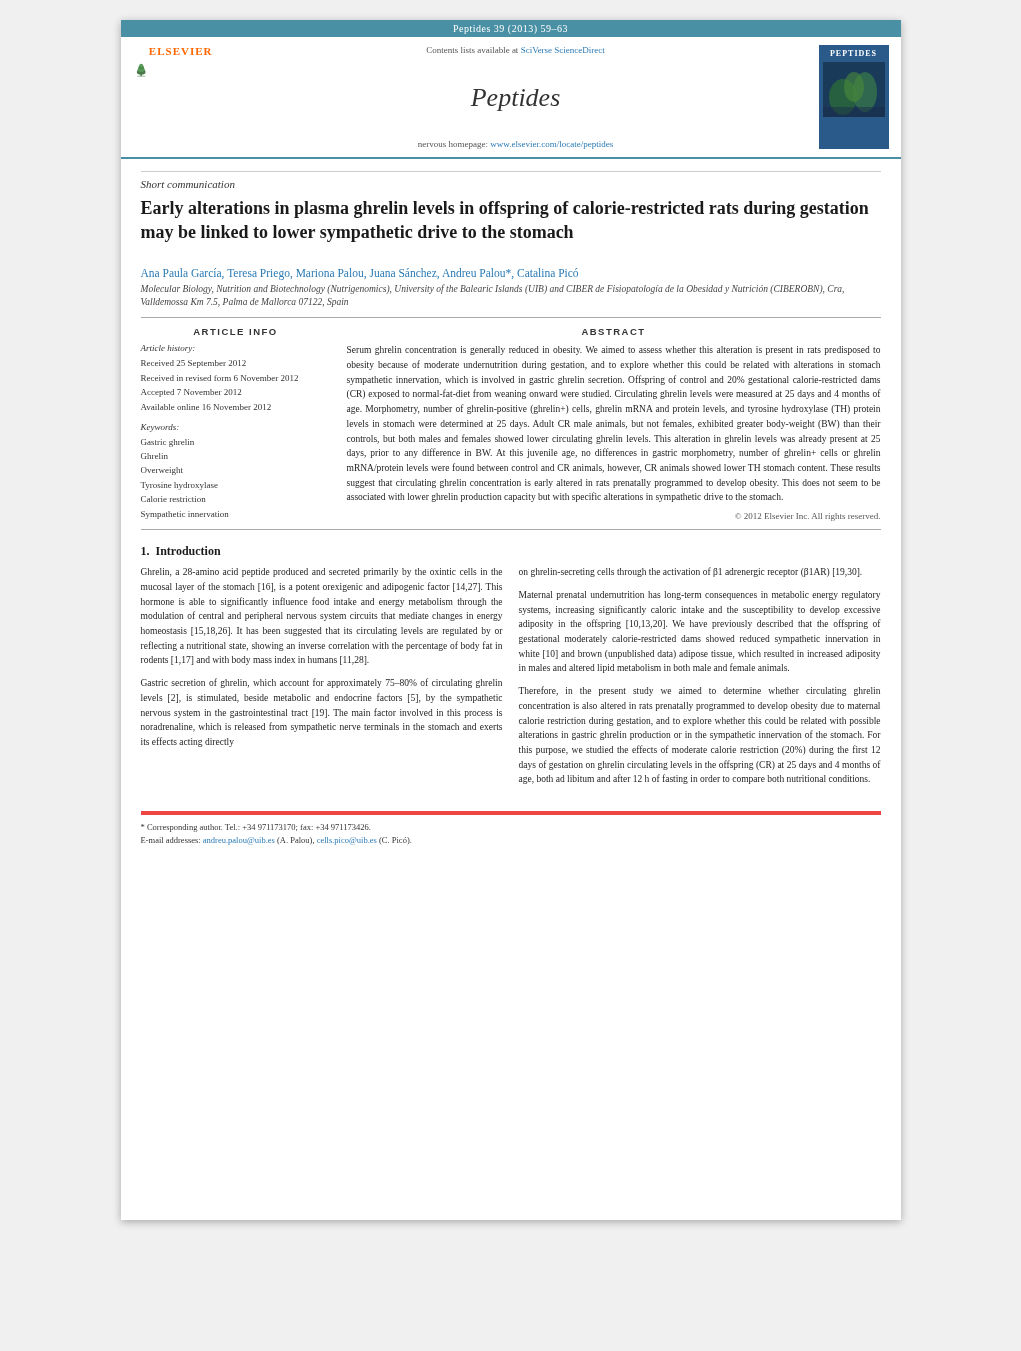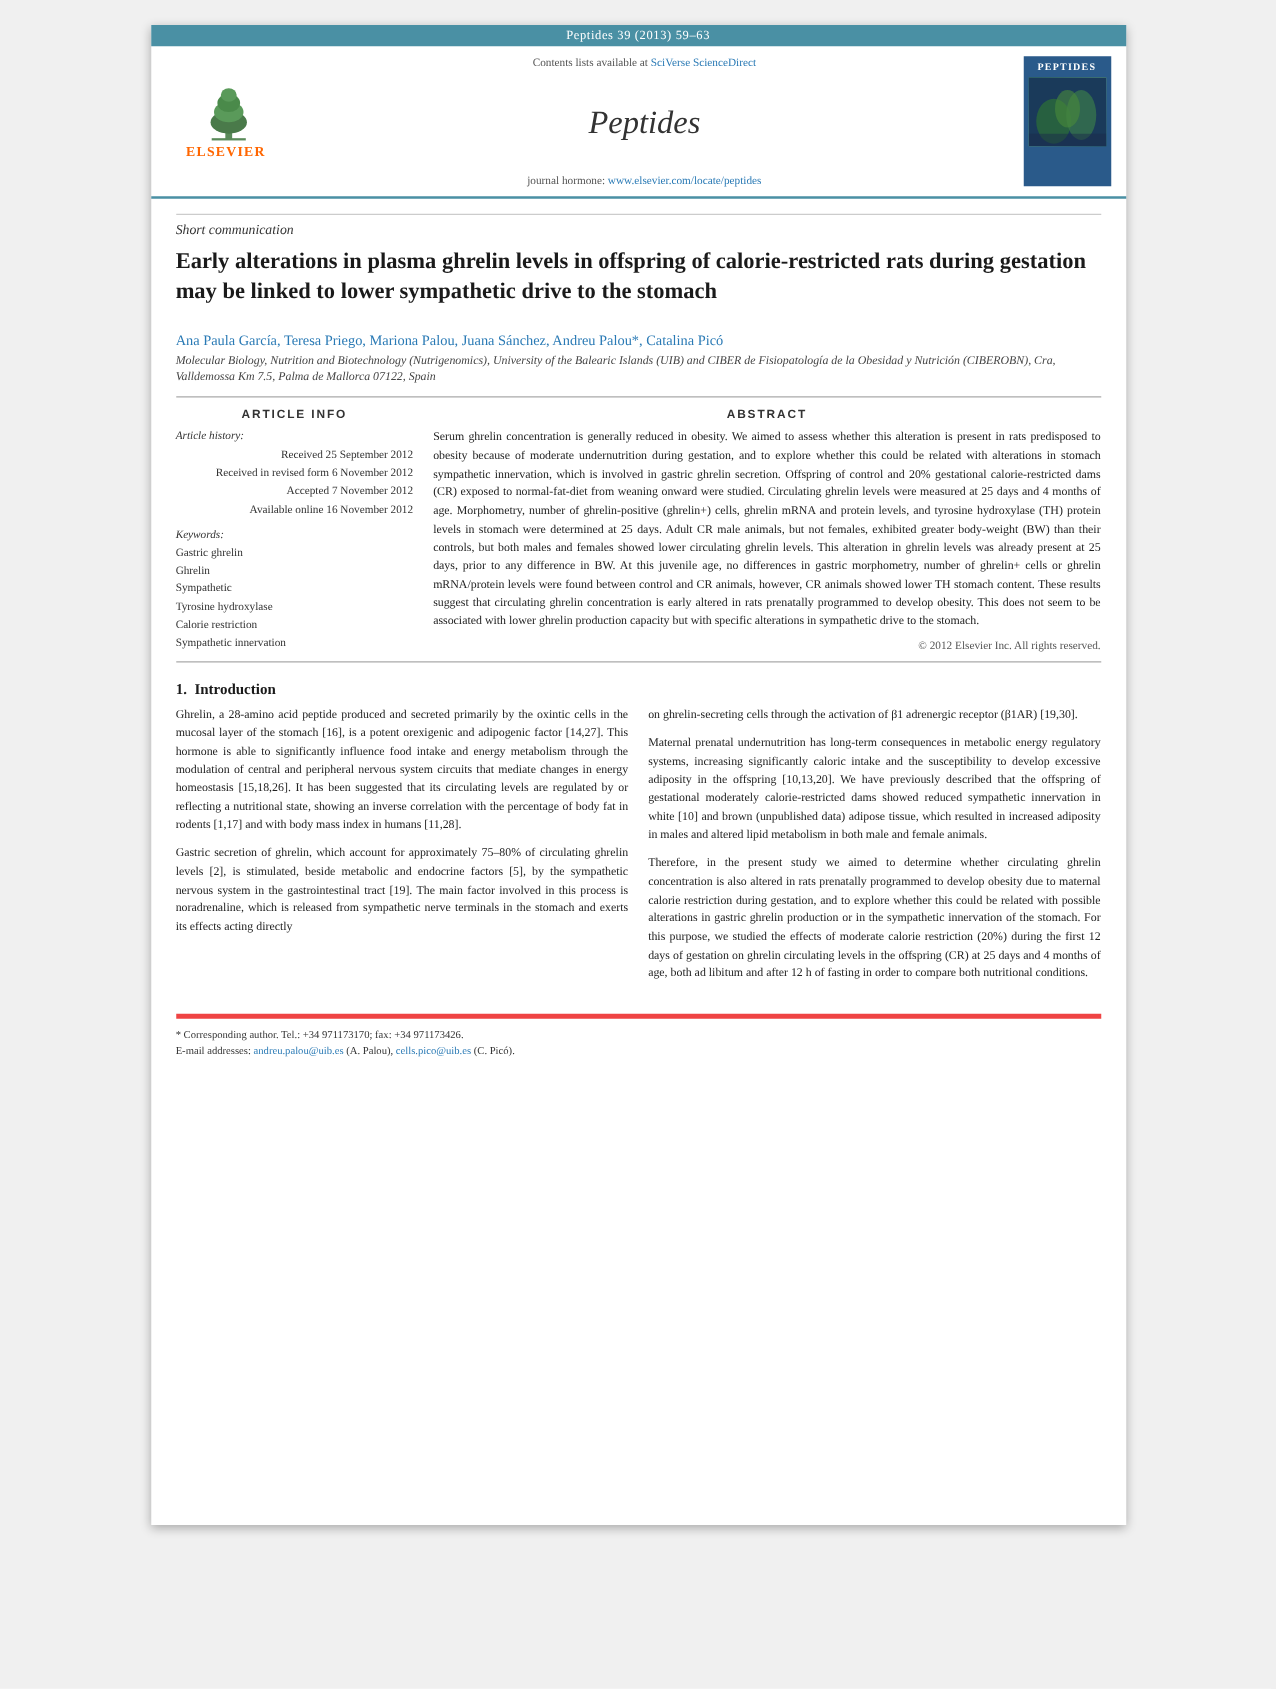--- a/index.html
+++ b/index.html
@@ -31,22 +31,22 @@
       display: flex;
       align-items: stretch;
       border-bottom: 2px solid #4a90a4;
       padding: 8px 12px 8px 12px;
       gap: 10px;
     }
     .elsevier-logo {
       width: 80px;
       flex-shrink: 0;
       display: flex;
-      flex-direction: column;
-      align-items: flex-end;
+      flex-direction: row;
+      align-items: flex-start;
       justify-content: center;
     }
     .elsevier-tree {
       width: 60px;
       height: 50px;
     }
     .elsevier-text {
       font-size: 11px;
       font-weight: bold;
       color: #f60;
@@ -172,21 +172,20 @@
       font-size: 9px;
       font-style: italic;
       color: #333;
       margin-bottom: 4px;
     }
     .article-info-value {
       font-size: 9px;
       color: #333;
       margin-bottom: 2px;
       line-height: 1.4;
-      text-align: right;
     }
     .keywords-label {
       font-size: 9px;
       font-style: italic;
       color: #333;
       margin-top: 8px;
       margin-bottom: 3px;
     }
     .keyword-item {
       font-size: 9px;
@@ -271,21 +270,21 @@
       <div class="elsevier-text">ELSEVIER</div>
     </div>
 
     <div class="journal-center">
       <div class="sciverse-line">
         <span>Contents lists available at</span>
         <a class="sciverse-link">SciVerse ScienceDirect</a>
       </div>
       <div class="journal-title-main">Peptides</div>
       <div class="journal-homepage">
-        <span>journal hormone:</span>
+        <span>nervous homepage:</span>
         <a>www.elsevier.com/locate/peptides</a>
       </div>
     </div>
 
     <div class="peptides-cover">
       <div class="cover-title">PEPTIDES</div>
       <div class="cover-img-placeholder">
         <svg viewBox="0 0 62 55" width="62" height="55">
           <rect width="62" height="55" fill="#1a3a5a"></rect>
           <ellipse cx="20" cy="35" rx="14" ry="18" fill="#2a6a3a" opacity="0.8"></ellipse>
@@ -316,21 +315,21 @@
 
         <div class="article-info-label">Article history:</div>
         <div class="article-info-value">Received 25 September 2012</div>
         <div class="article-info-value">Received in revised form 6 November 2012</div>
         <div class="article-info-value">Accepted 7 November 2012</div>
         <div class="article-info-value">Available online 16 November 2012</div>
 
         <div class="keywords-label">Keywords:</div>
         <div class="keyword-item">Gastric ghrelin</div>
         <div class="keyword-item">Ghrelin</div>
-        <div class="keyword-item">Sympathetic</div>
+        <div class="keyword-item">Overweight</div>
         <div class="keyword-item">Tyrosine hydroxylase</div>
         <div class="keyword-item">Calorie restriction</div>
         <div class="keyword-item">Sympathetic innervation</div>
       </div>
 
       <div class="col-right">
         <div class="section-label">ABSTRACT</div>
         <div class="abstract-text">Serum ghrelin concentration is generally reduced in obesity. We aimed to assess whether this alteration is present in rats predisposed to obesity because of moderate undernutrition during gestation, and to explore whether this could be related with alterations in stomach sympathetic innervation, which is involved in gastric ghrelin secretion. Offspring of control and 20% gestational calorie-restricted dams (CR) exposed to normal-fat-diet from weaning onward were studied. Circulating ghrelin levels were measured at 25 days and 4 months of age. Morphometry, number of ghrelin-positive (ghrelin+) cells, ghrelin mRNA and protein levels, and tyrosine hydroxylase (TH) protein levels in stomach were determined at 25 days. Adult CR male animals, but not females, exhibited greater body-weight (BW) than their controls, but both males and females showed lower circulating ghrelin levels. This alteration in ghrelin levels was already present at 25 days, prior to any difference in BW. At this juvenile age, no differences in gastric morphometry, number of ghrelin+ cells or ghrelin mRNA/protein levels were found between control and CR animals, however, CR animals showed lower TH stomach content. These results suggest that circulating ghrelin concentration is early altered in rats prenatally programmed to develop obesity. This does not seem to be associated with lower ghrelin production capacity but with specific alterations in sympathetic drive to the stomach.</div>
         <div class="copyright-line">© 2012 Elsevier Inc. All rights reserved.</div>
       </div>

